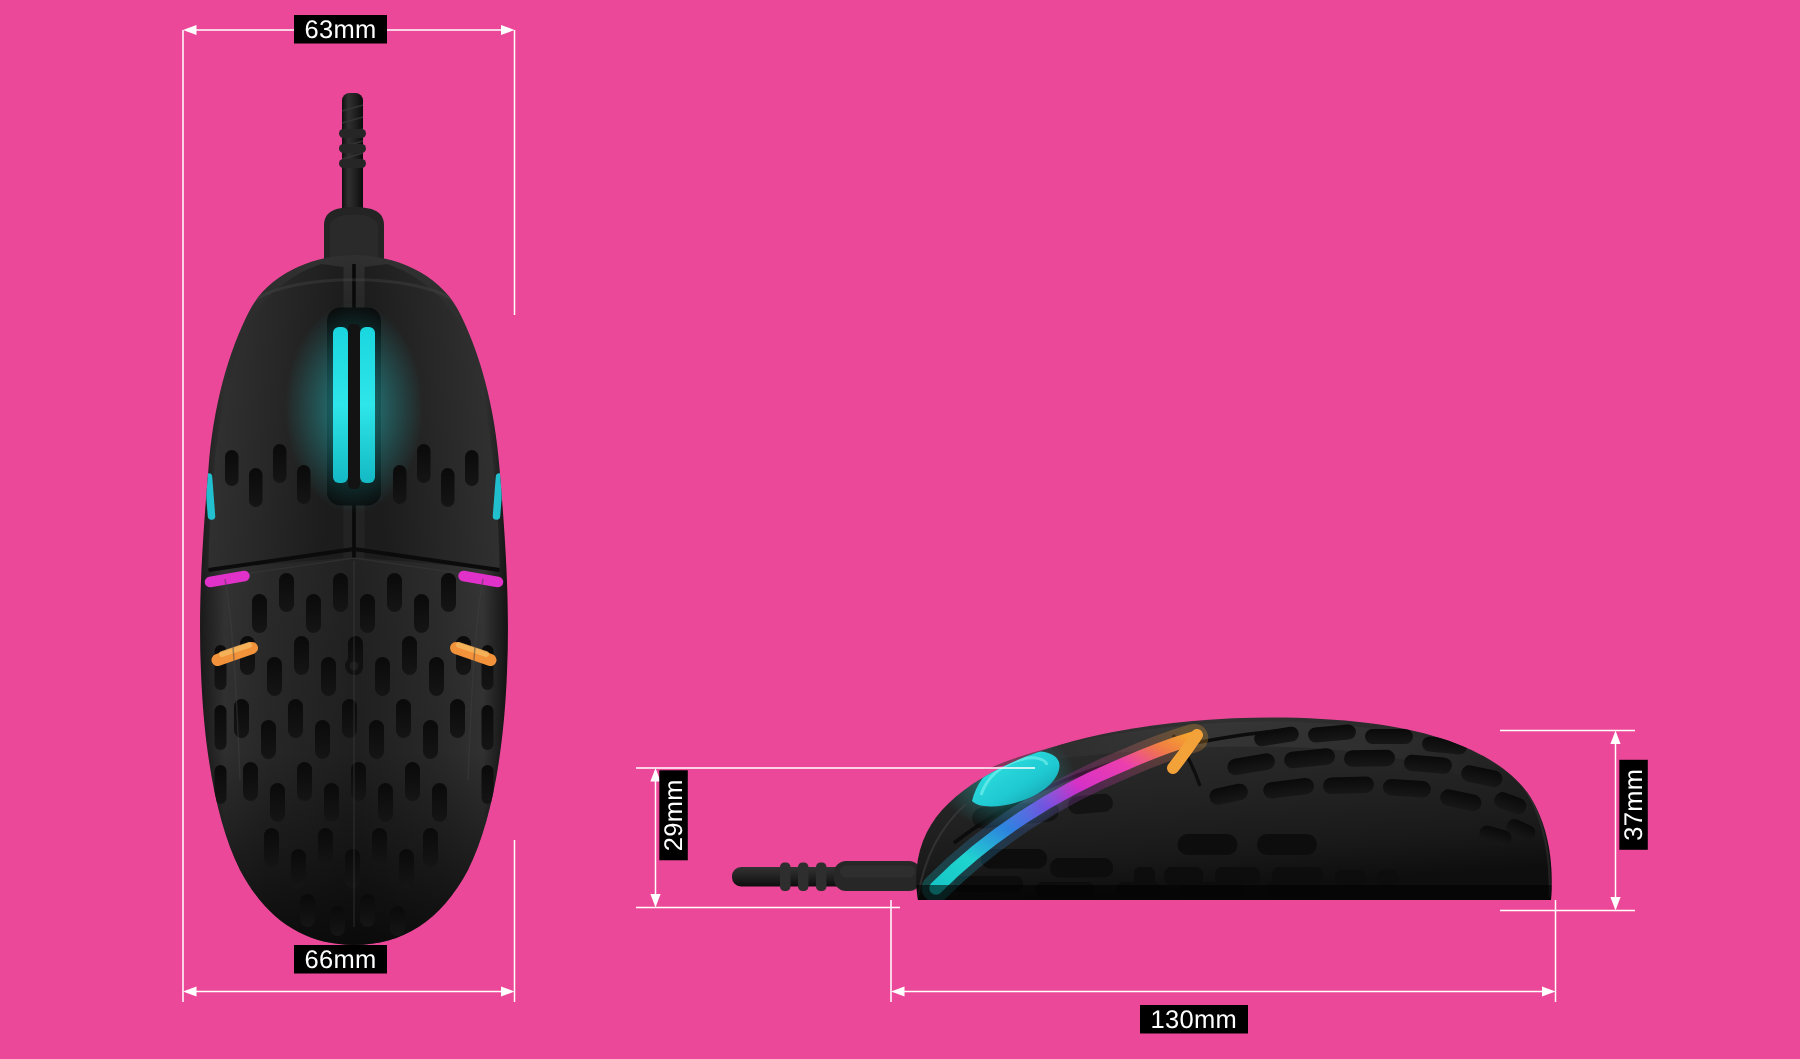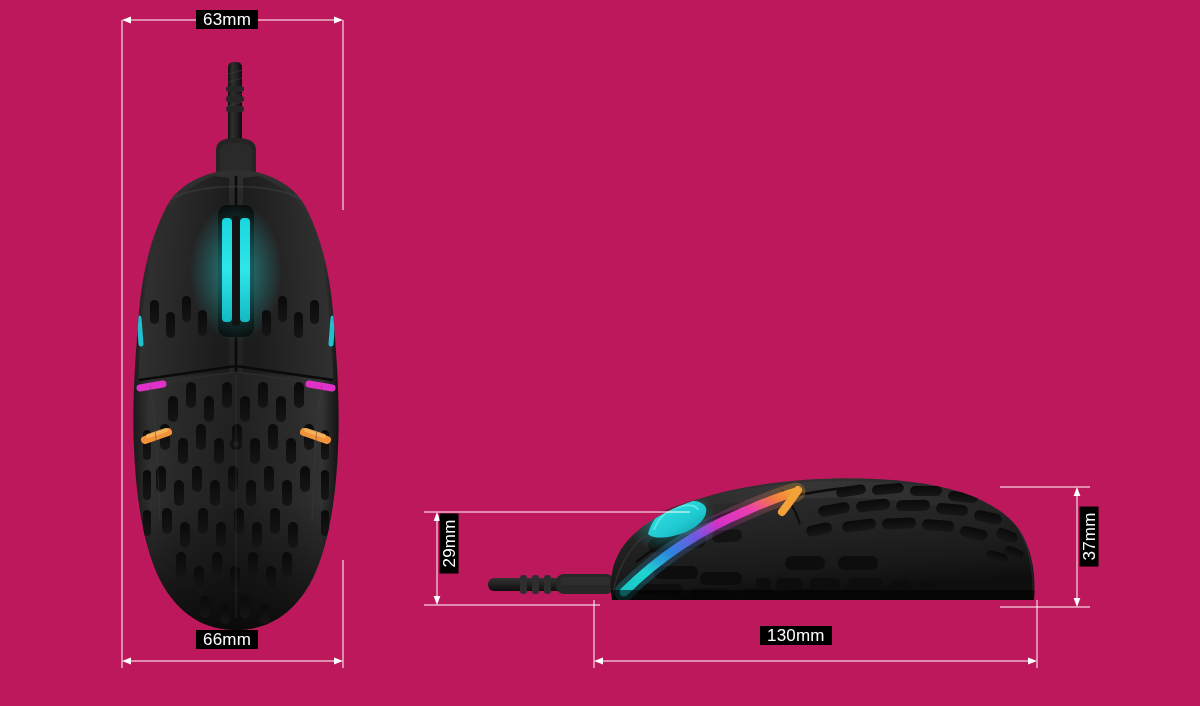--- a/index.html
+++ b/index.html
@@ -10,21 +10,21 @@
   body {
     width: 1200px;
     height: 706px;
     overflow: hidden;
     font-family: "Liberation Sans", sans-serif;
   }
   #stage {
     position: relative;
     width: 1200px;
     height: 706px;
-    background: #be185d;
+    background: #ec4899;
     text-decoration: underline;
   }
   .layer {
     position: absolute;
     left: 0;
     top: 0;
     width: 1200px;
     height: 706px;
   }
   .dim-label {
@@ -33,21 +33,21 @@
     font-family: "Liberation Sans", sans-serif;
     font-size: 17px;
     letter-spacing: 0.2px;
     white-space: nowrap;
     background: #000000;
     padding: 0 7px;
     line-height: 19px;
   }
   #label-width-top   { left: 196px; top: 10px; }
   #label-width-bot   { left: 196px; top: 630px; }
-  #label-length      { left: 760px; top: 626px; }
+  #label-length      { left: 760px; top: 670px; }
   #label-height-left {
     left: 419px; top: 534px;
     transform: rotate(-90deg);
     transform-origin: center center;
     padding: 0 6px;
   }
   #label-height-right {
     left: 1059px; top: 527px;
     transform: rotate(-90deg);
     transform-origin: center center;

